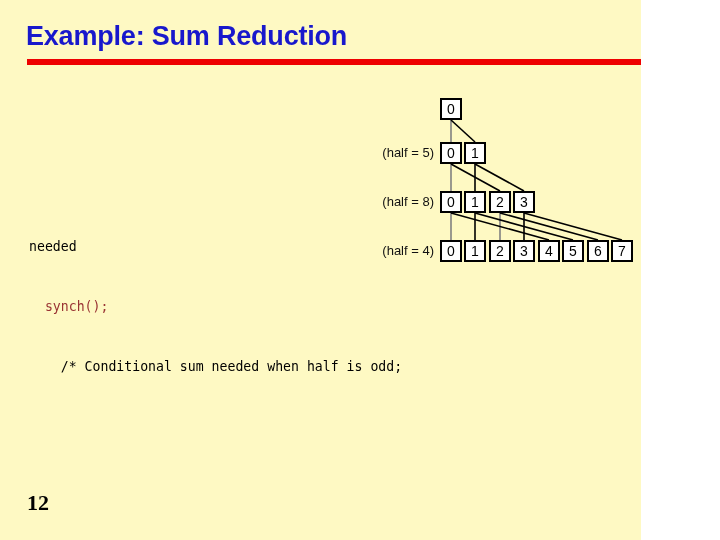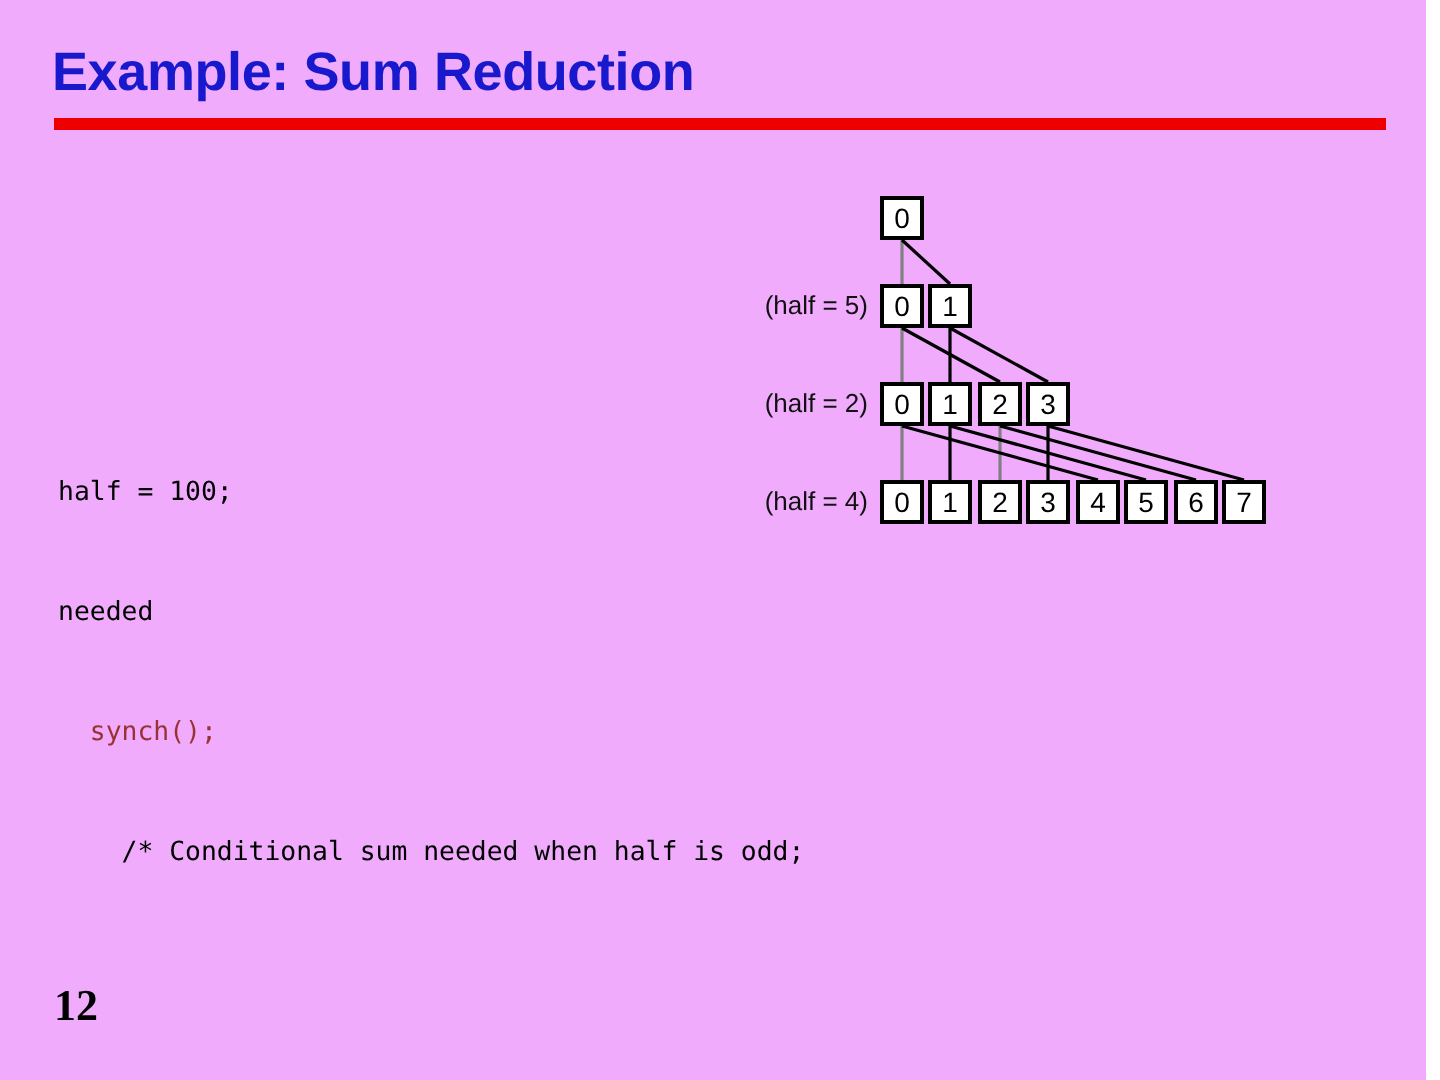--- a/index.html
+++ b/index.html
@@ -2,23 +2,23 @@
 <html><head>
 <meta charset="utf-8">
 <style>
   html, body {
     margin: 0;
     padding: 0;
     background: #ffffff;
   }
   #slide {
     position: relative;
-    width: 713px;
+    width: 641px;
     height: 540px;
-    background: #f0abfc;
+    background: #fef9c3;
     overflow: hidden;
     font-family: "Liberation Sans", sans-serif;
   }
 
   
   #slide-title {
     position: absolute;
     left: 26px;
     top: 21px;
     font-family: "Liberation Sans", sans-serif;
@@ -109,21 +109,20 @@
 </head>
 <body>
 
 <div id="slide">
 
   <div id="slide-title">Example: Sum Reduction</div>
 
   <div id="title-rule"></div>
 
   <div id="code-block">
-    <div class="line">half = 100;</div>
     <div class="line">needed</div>
     <div class="line accent">  synch();</div>
     <div class="line">    /* Conditional sum needed when half is odd;</div>
     
     
     
     
   </div>
 
   <div id="diagram">
@@ -151,21 +150,21 @@
         <line x1="168" y1="125" x2="266" y2="152"></line>
       </g>
     </svg>
 
     <div class="node-box" style="left:84px;  top:10px;">0</div>
 
     <div class="row-label" style="left:0px; top:57px; width:78px;">(half = 5)</div>
     <div class="node-box" style="left:84px;  top:54px;">0</div>
     <div class="node-box" style="left:108px; top:54px;">1</div>
 
-    <div class="row-label" style="left:0px; top:106px; width:78px;">(half = 2)</div>
+    <div class="row-label" style="left:0px; top:106px; width:78px;">(half = 8)</div>
     <div class="node-box" style="left:84px;  top:103px;">0</div>
     <div class="node-box" style="left:108px; top:103px;">1</div>
     <div class="node-box" style="left:133px; top:103px;">2</div>
     <div class="node-box" style="left:157px; top:103px;">3</div>
 
     <div class="row-label" style="left:0px; top:155px; width:78px;">(half = 4)</div>
     <div class="node-box" style="left:84px;  top:152px;">0</div>
     <div class="node-box" style="left:108px; top:152px;">1</div>
     <div class="node-box" style="left:133px; top:152px;">2</div>
     <div class="node-box" style="left:157px; top:152px;">3</div>

